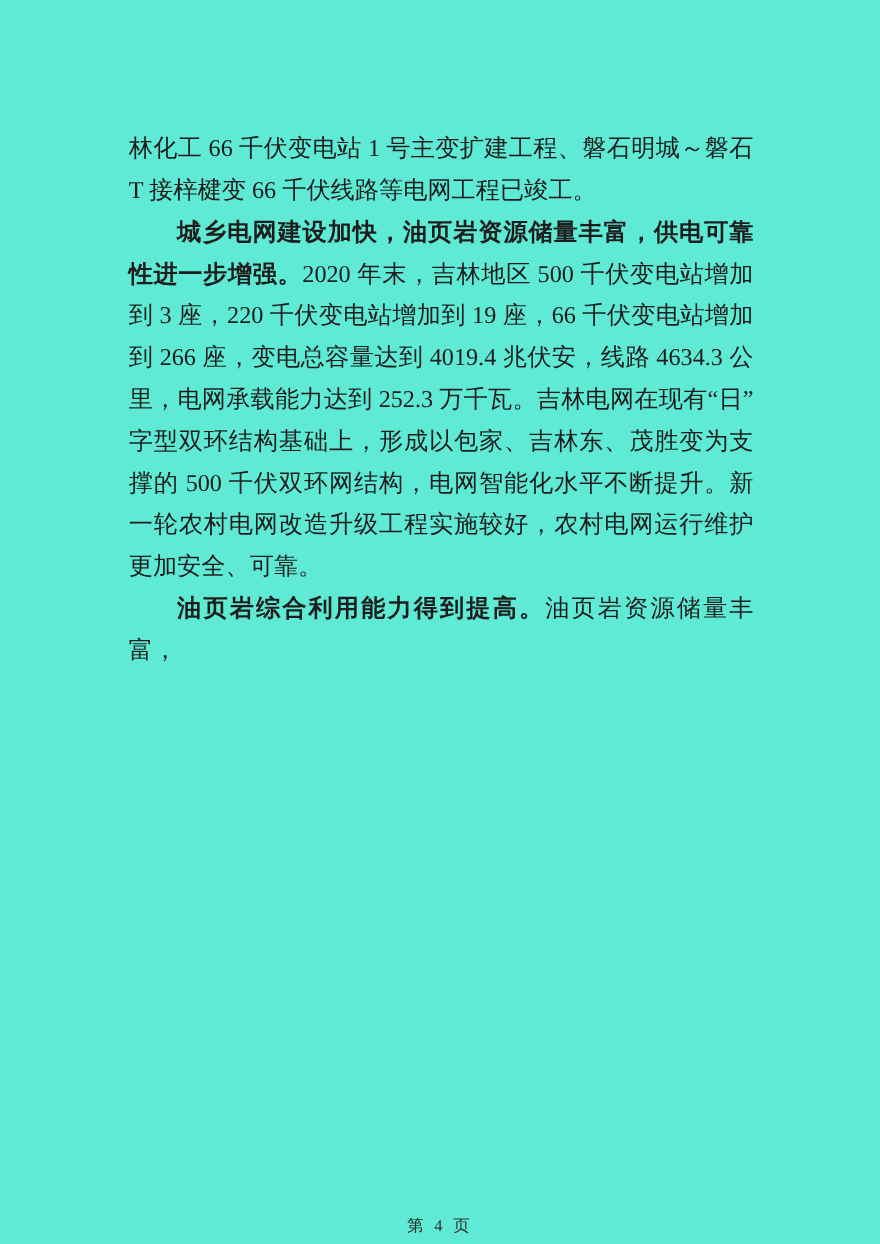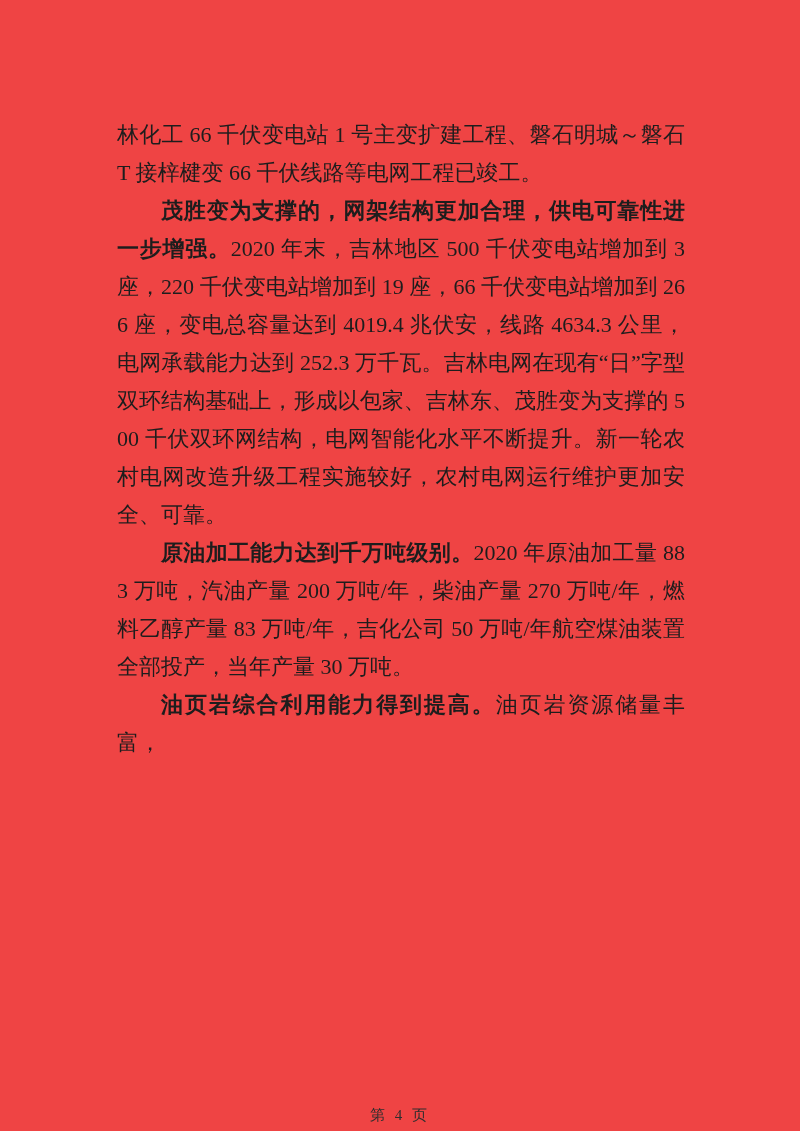--- a/index.html
+++ b/index.html
@@ -9,21 +9,21 @@
   body {
     width: 800px;
     height: 1131px;
     background: #ffffff;
     font-family: "Liberation Serif", "DejaVu Serif", serif;
   }
   .sheet {
     position: relative;
     width: 800px;
     height: 1131px;
-    background: #ef4444;
+    background: #5eead4;
     overflow: hidden;
   }
   .text-block {
     position: absolute;
     top: 116px;
     left: 117px;
     width: 568px;
   }
   .para {
     margin: 0;
@@ -53,24 +53,23 @@
   }
 </style>
 </head>
 <body>
 
 <div class="sheet">
   <div class="text-block">
 
     <p class="para"><span>林化工 66 千伏变电站 1 号主变扩建工程、磐石明城～磐石 T 接梓楗变 66 千伏线路等电网工程已竣工。</span></p>
 
-    <p class="para indent"><span class="run-bold">茂胜变为支撑的，网架结构更加合理，供电可靠性进一步增强。</span><span>2020 年末，吉林地区 500 千伏变电站增加到 3 座，220 千伏变电站增加到 19 座，66 千伏变电站增加到 266 座，变电总容量达到 4019.4 兆伏安，线路 4634.3 公里，电网承载能力达到 252.3 万千瓦。吉林电网在现有“日”字型双环结构基础上，形成以包家、吉林东、茂胜变为支撑的 500 千伏双环网结构，电网智能化水平不断提升。新一轮农村电网改造升级工程实施较好，农村电网运行维护更加安全、可靠。</span></p>
+    <p class="para indent"><span class="run-bold">城乡电网建设加快，油页岩资源储量丰富，供电可靠性进一步增强。</span><span>2020 年末，吉林地区 500 千伏变电站增加到 3 座，220 千伏变电站增加到 19 座，66 千伏变电站增加到 266 座，变电总容量达到 4019.4 兆伏安，线路 4634.3 公里，电网承载能力达到 252.3 万千瓦。吉林电网在现有“日”字型双环结构基础上，形成以包家、吉林东、茂胜变为支撑的 500 千伏双环网结构，电网智能化水平不断提升。新一轮农村电网改造升级工程实施较好，农村电网运行维护更加安全、可靠。</span></p>
 
 
-    <p class="para indent"><span class="run-bold">原油加工能力达到千万吨级别。</span><span>2020 年原油加工量 883 万吨，汽油产量 200 万吨/年，柴油产量 270 万吨/年，燃料乙醇产量 83 万吨/年，吉化公司 50 万吨/年航空煤油装置全部投产，当年产量 30 万吨。</span></p>
 
 
     <p class="para indent"><span class="run-bold">油页岩综合利用能力得到提高。</span><span>油页岩资源储量丰富，</span></p>
 
   </div>
 
   <div class="footer">第 4 页</div>
 </div>
 
 </body></html>

